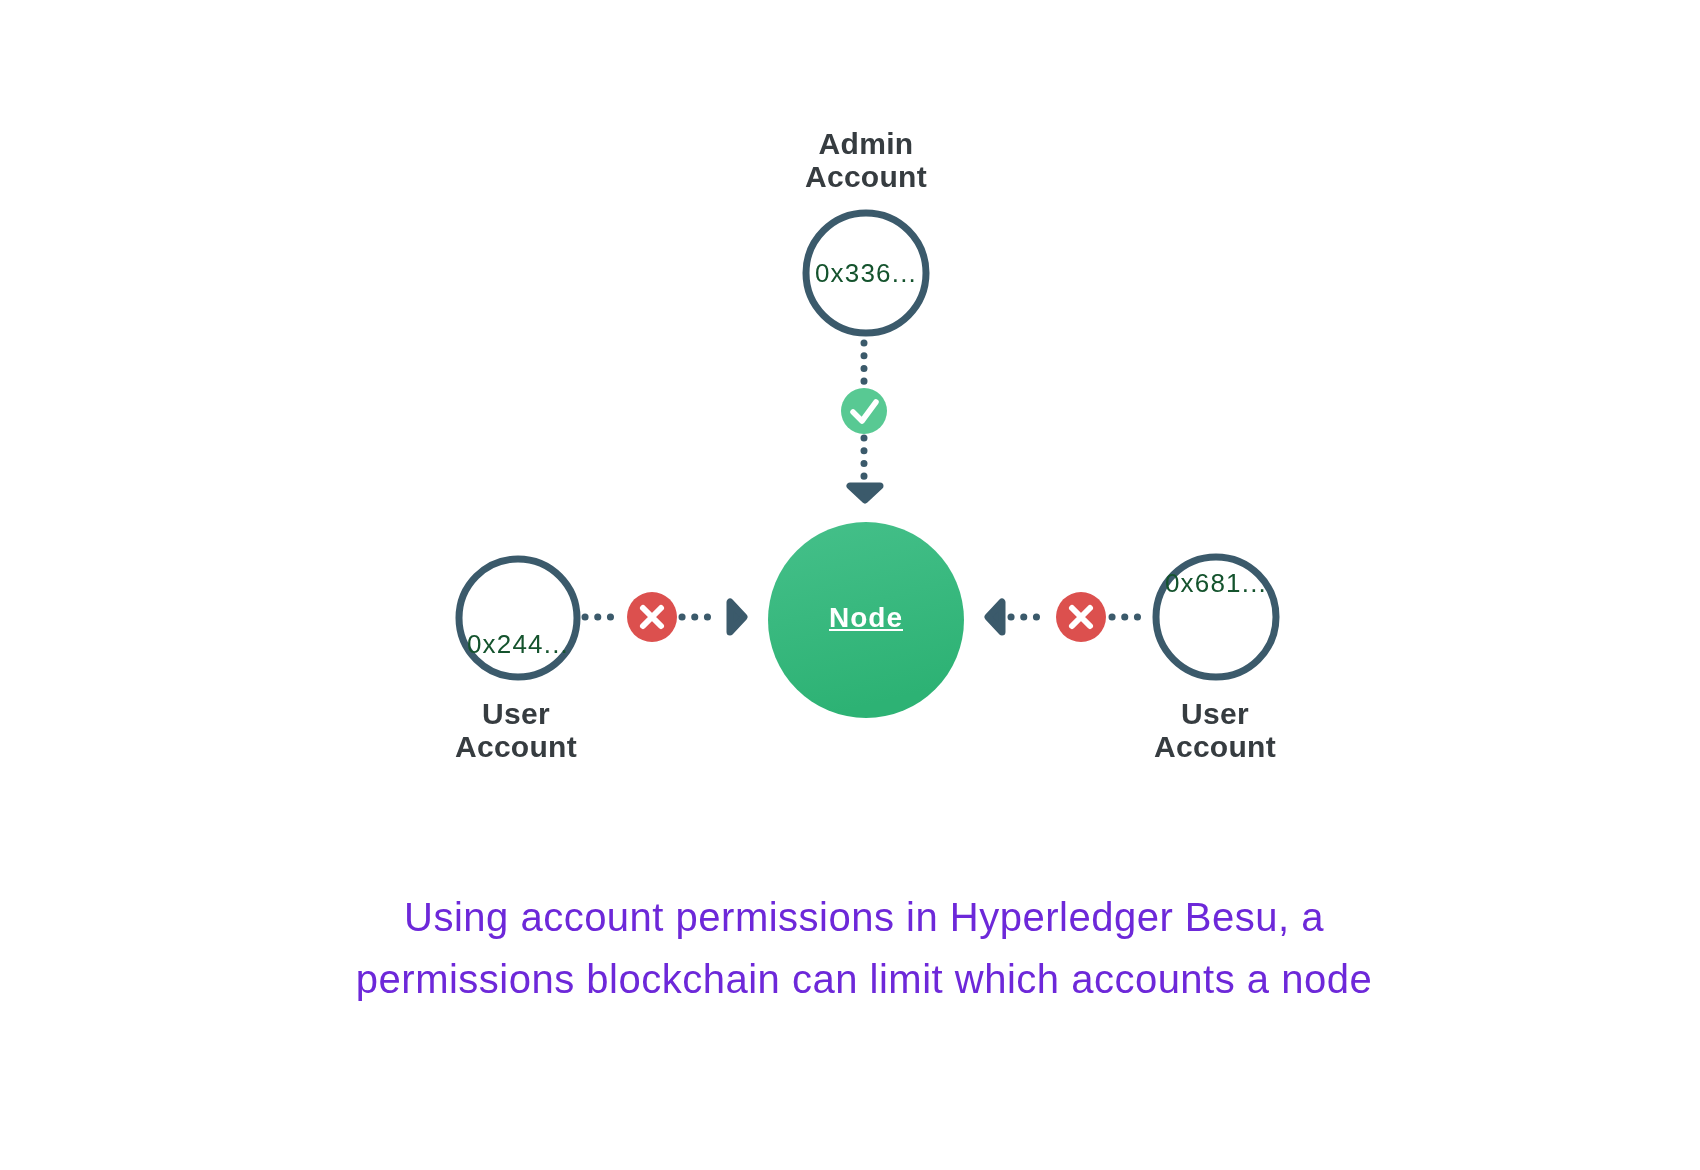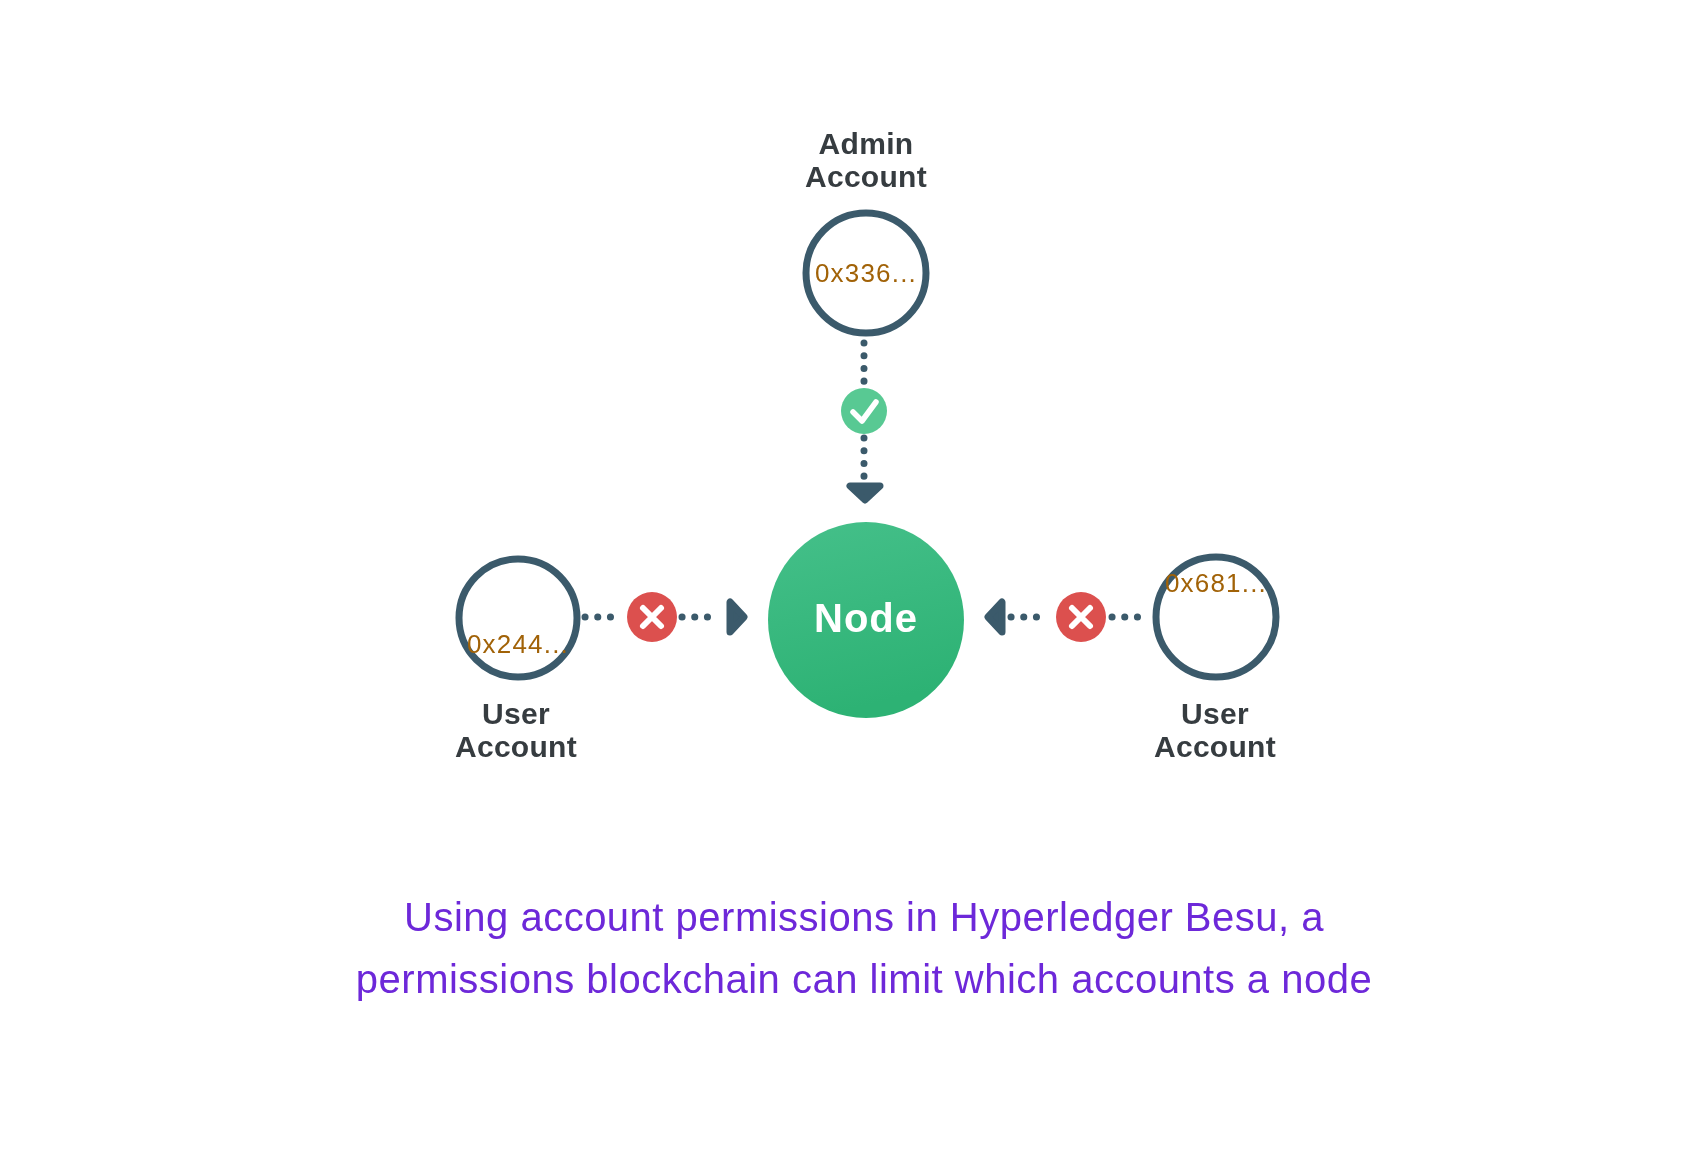--- a/index.html
+++ b/index.html
@@ -50,28 +50,29 @@
     font-size: 30px;
     line-height: 33px;
     letter-spacing: 0.3px;
     color: #363C40;
   }
   .addr {
     font-size: 26px;
     line-height: 30px;
     font-weight: 400;
     letter-spacing: 1.2px;
-    color: #a16207;
+    color: #14532d;
   }
   .node-label {
     font-weight: 700;
-    font-size: 40px;
+    font-size: 28px;
     line-height: 48px;
     letter-spacing: 1px;
     color: #ffffff;
+    text-decoration: underline;
   }
   .caption {
     position: absolute;
     left: 0;
     width: 1700px;
     top: 886px;
     text-align: center;
     font-size: 40px;
     line-height: 62px;
     font-weight: 300;

